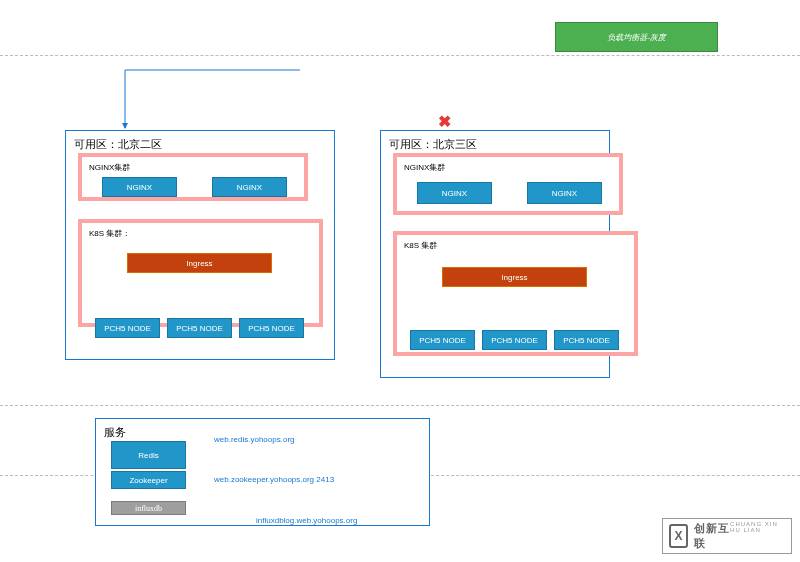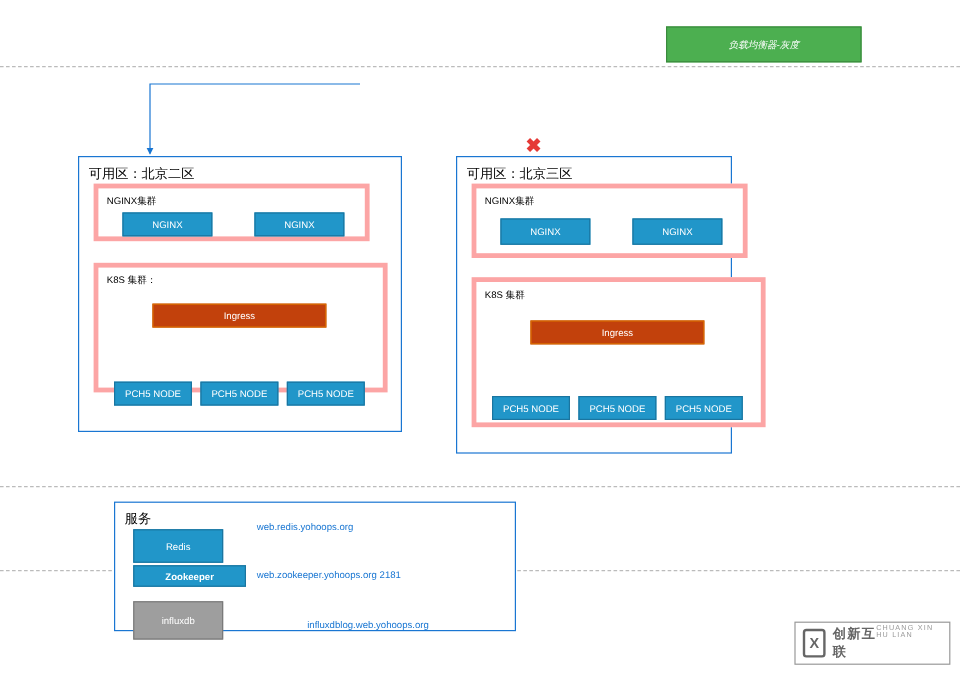--- a/index.html
+++ b/index.html
@@ -124,25 +124,25 @@
         </div>
     </div>
   </div>
 
   <div class="zone" style="left:95px;top:418px;width:335px;height:108px;">
     <div class="zone-title">服务</div>
     <div class="box blue" style="left:15px;top:22px;width:75px;height:28px;">
         <span>Redis</span>
       </div>
     <div class="svc-text" style="left:118px;top:16px;">web.redis.yohoops.org</div>
-    <div class="box blue" style="left:15px;top:52px;width:94px;height:18px;font-weight:bold;">
+    <div class="box blue" style="left:15px;top:52px;width:75px;height:18px;">
         <span>Zookeeper</span>
       </div>
-    <div class="svc-text" style="left:118px;top:56px;">web.zookeeper.yohoops.org 2181</div>
-    <div class="box gray" style="left:15px;top:82px;width:75px;height:32px;">
+    <div class="svc-text" style="left:118px;top:56px;">web.zookeeper.yohoops.org 2413</div>
+    <div class="box gray" style="left:15px;top:82px;width:75px;height:14px;font-family:Liberation Serif, serif;">
         <span>influxdb</span>
       </div>
     <div class="svc-text" style="left:160px;top:86px;margin-top:11px;">influxdblog.web.yohoops.org</div>
   </div>
 
   <div class="watermark">
     <div class="logo">X</div>
     <div class="wm-text">
       <div class="wm-main">创新互联</div>
       <div class="wm-sub">CHUANG XIN HU LIAN</div>

